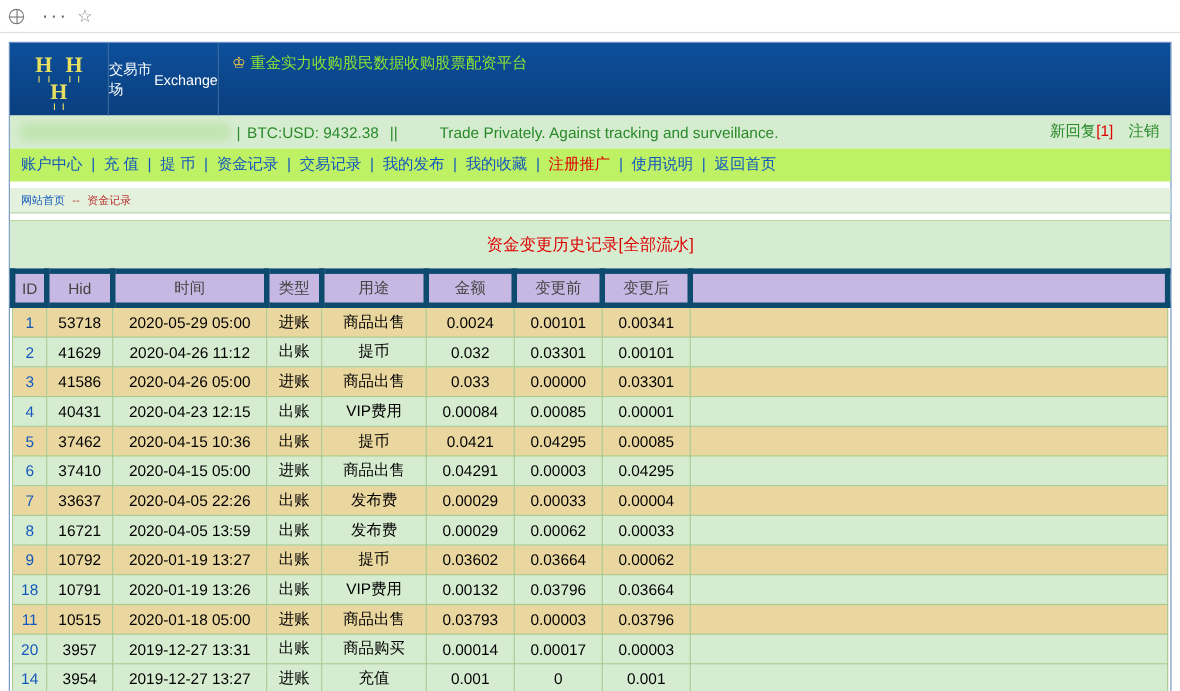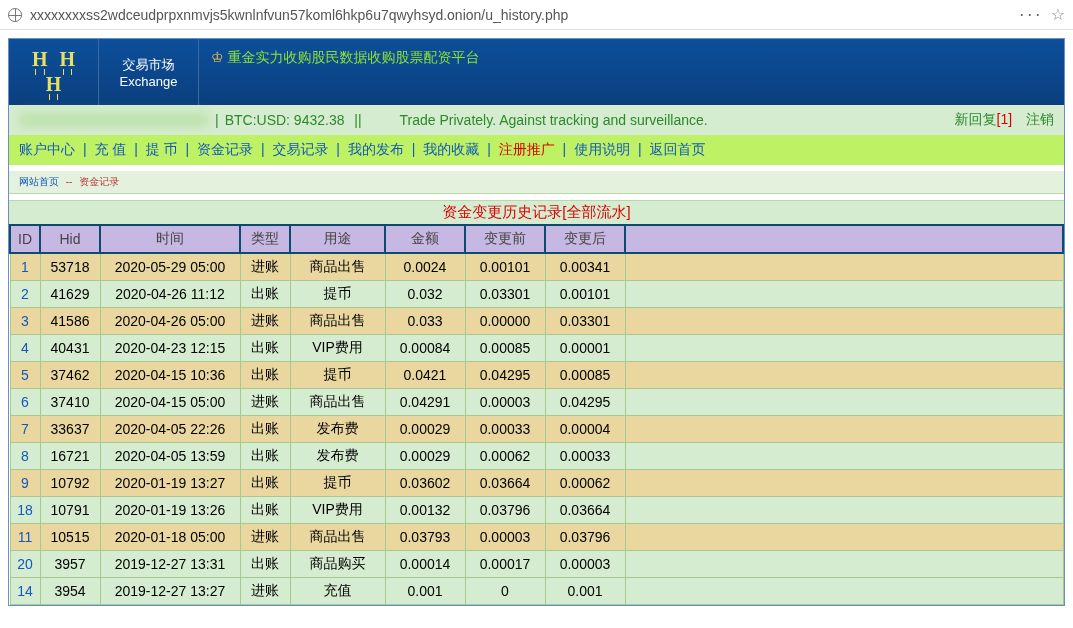--- a/index.html
+++ b/index.html
@@ -11,56 +11,55 @@
   .urlbar .url { flex:1; white-space:nowrap; overflow:hidden; }
   .urlbar .dots { font-size:18px; letter-spacing:2px; margin:0 8px; color:#666; cursor:pointer; }
   .urlbar .star { font-size:16px; color:#888; cursor:pointer; }
   .page-wrap { border:1px solid #6890c0; margin:8px; }
   .header { background:linear-gradient(#0d4f9b,#0a3f7e); display:flex; align-items:stretch; }
   .logo-cell { width:90px; height:66px; display:flex; align-items:center; justify-content:center; border-right:1px solid #3a6a9e; }
   .logo-grid { display:grid; grid-template-columns:1fr 1fr; gap:2px 12px; }
   .logo-h { color:#e8e060; font-family:serif; font-size:20px; font-weight:bold; position:relative; }
   .logo-h::after{content:""; position:absolute; left:3px; bottom:-4px; width:1px; height:6px; background:#e8e060;}
   .logo-h::before{content:""; position:absolute; right:3px; bottom:-4px; width:1px; height:6px; background:#e8e060;}
-  .exch-cell { width:100px; display:flex; flex-direction:column; justify-content:center; align-items:center; color:#fff; border-right:1px solid #3a6a9e; font-size:13px; }
+  .exch-cell { width:100px; display:flex; flex-direction:row; justify-content:space-between; align-items:center; color:#fff; border-right:1px solid #3a6a9e; font-size:13px; }
   .banner { flex:1; padding:10px 12px; color:#8be234; font-size:14px; }
   .crown { color:#f5c842; margin-right:4px; }
   .info-strip { background:#d6ecd0; padding:6px 10px; display:flex; align-items:center; color:#2a8a2a; font-size:14px; }
   .blur { filter:blur(4px); background:#c0e4b0; color:transparent; width:190px; height:16px; display:inline-block; border-radius:2px; }
   .info-strip .sep { margin:0 6px; }
   .info-strip .tag { color:#2a8a2a;margin-left:28px; }
   .info-strip .right { margin-left:auto; }
   .newreply { color:#2a8a2a; }
   .newreply .cnt { color:#d00; }
   .logout { color:#2a8a2a; margin-left:10px; }
   .nav { background:#bef264; padding:6px 10px; color:#1258bd; font-size:14px; }
   .nav a { color:#1258bd; text-decoration:none; cursor:pointer; }
   .nav .sp { color:#1258bd; margin:0 4px; }
   .nav .red { color:#d00; }
   .bc-wrap{ padding:6px 0 6px 0; }
   .breadcrumb { padding:4px 10px; font-size:10px; background:#e4f2dd; border-bottom:1px solid #b8d8a8; }
   .breadcrumb a { color:#1258bd; text-decoration:none; }
   .breadcrumb .dash { color:#b33; margin:0 4px; }
   .breadcrumb .cur { color:#b33; }
-  .title-row { background:#d6ecd0; text-align:center; padding:2px; color:#d00; font-size:15px; border-top:1px solid #b8d8a8; }
+  .title-row { background:#d6ecd0; text-align:center; padding:12px; color:#d00; font-size:15px; border-top:1px solid #b8d8a8; }
   table.data { width:100%; border-collapse:collapse; font-size:14px; }
-  table.data th { background:#c6b8e2; color:#444; font-weight:normal; padding:4px 6px; border:2px solid #0c4a6e; text-align:center; }
+  table.data th { background:#c6b8e2; color:#444; font-weight:normal; padding:4px 6px; border:5px solid #0c4a6e; text-align:center; }
   table.data td { border:1px solid #a6c98f; padding:4px 6px; text-align:center; }
   table.data tr.ra td { background:#ead79f; }
   table.data tr.rb td { background:#d6ecd0; }
   table.data td.id { color:#1258bd; width:30px; }
   .col-hid{width:60px;} .col-time{width:140px;} .col-type{width:50px;} .col-use{width:95px;}
   .col-amt,.col-bef,.col-aft{width:80px;}
 </style>
 </head>
 <body>
 
 <div class="urlbar">
   <span class="globe"></span>
-  <span class="url">xxxxxxxxss2wdceudprpxnmvjs5kwnlnfvun57koml6hkp6u7qwyhsyd.onion/u_history.php</span>
   <span class="dots">···</span>
   <span class="star">☆</span>
 </div>
 
 <div class="page-wrap">
 
   <div class="header">
     <div class="logo-cell">
       <div class="logo-grid">
         <span class="logo-h">H</span>

